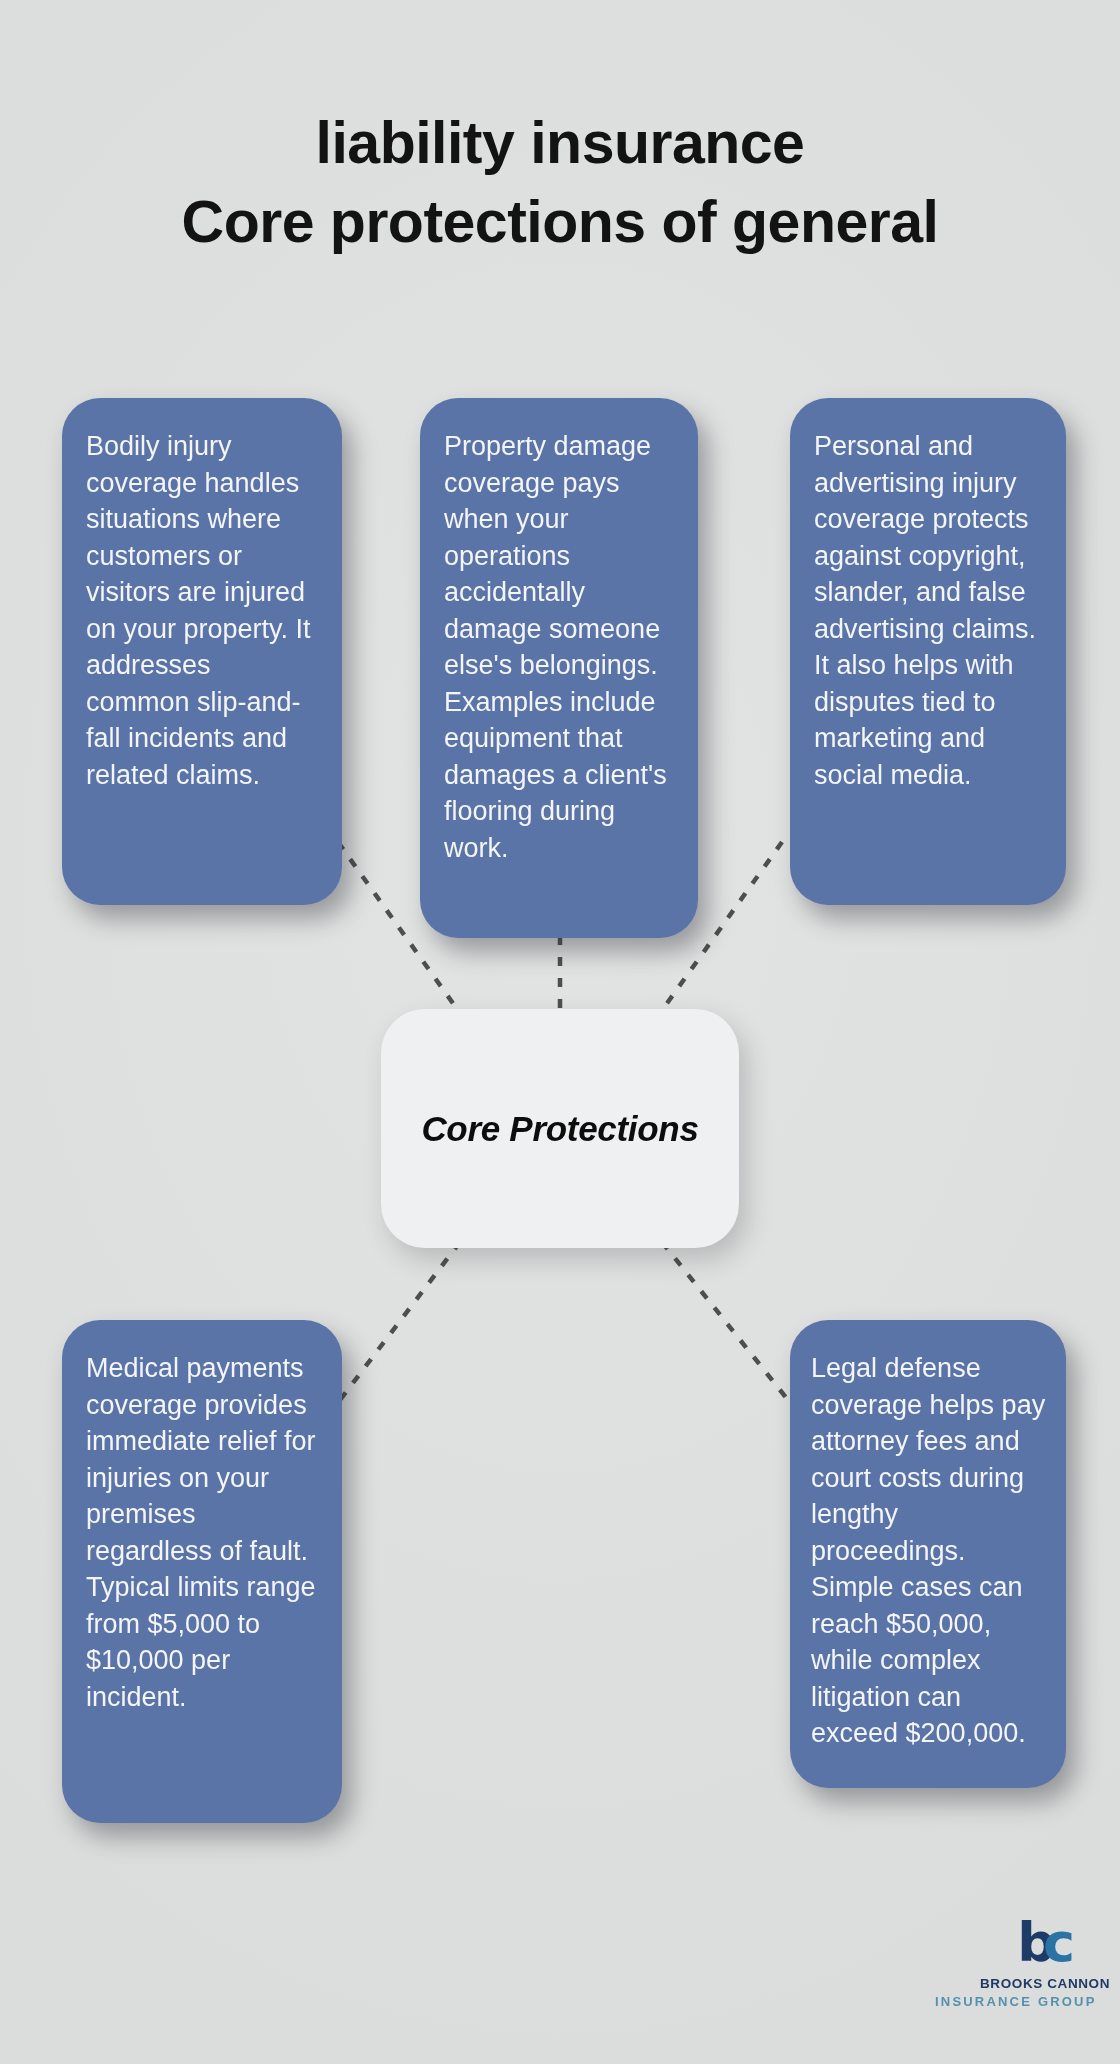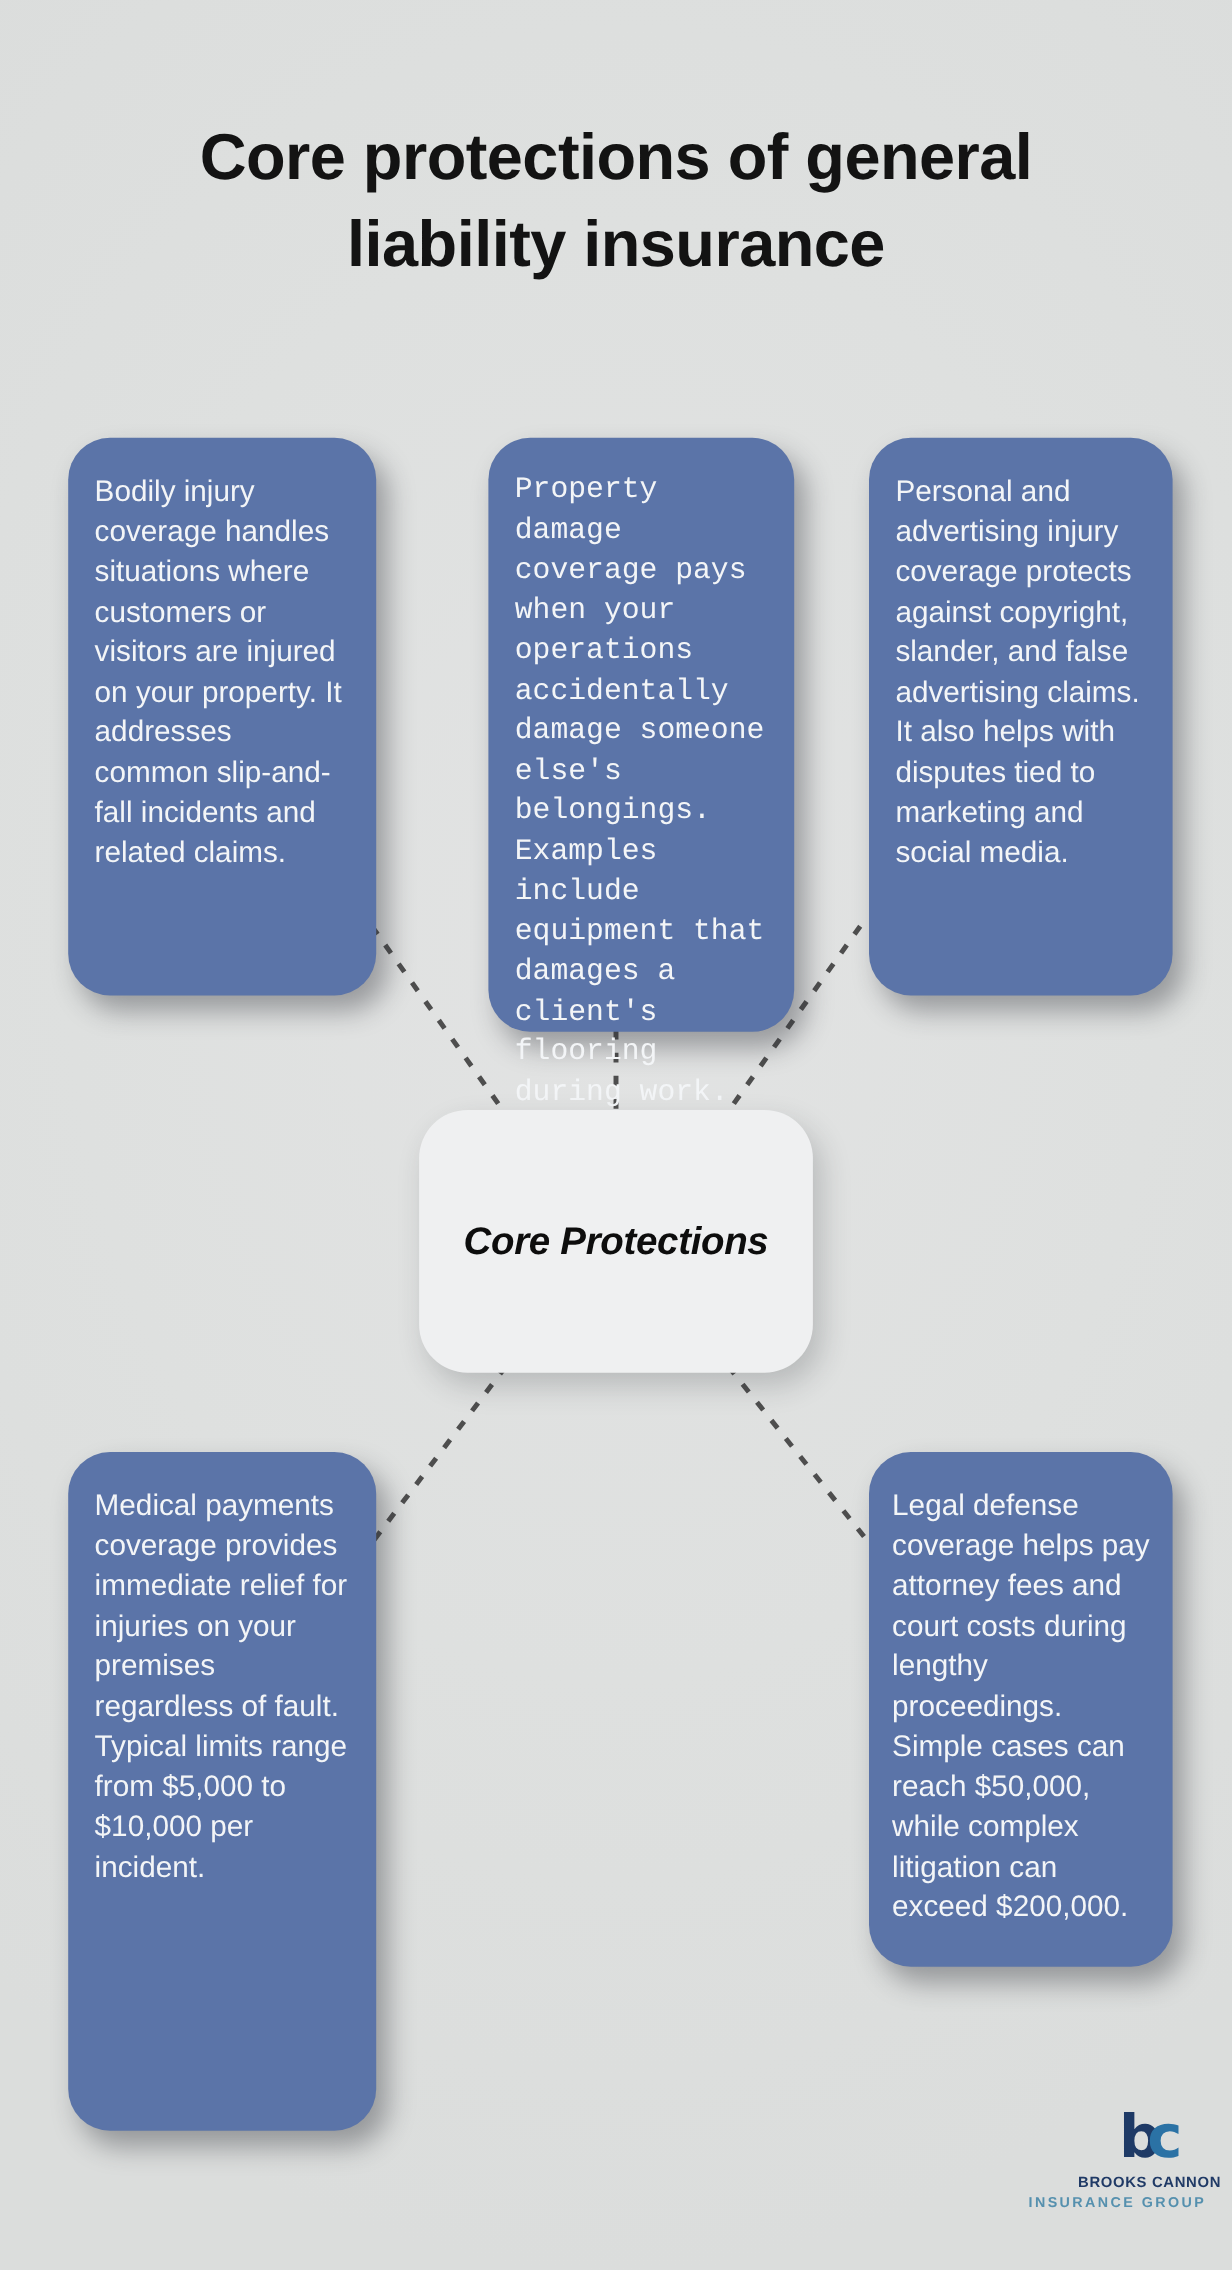--- a/index.html
+++ b/index.html
@@ -47,23 +47,23 @@
     border-radius: 38px;
     box-shadow: 10px 14px 24px rgba(45, 48, 55, 0.40);
     padding: 30px 22px 24px 24px;
     color: #f3f5f7;
     font-size: 27px;
     line-height: 36.5px;
     font-weight: 400;
   }
 
   .node-bodily    { left: 62px;  top: 398px; width: 280px; height: 507px; }
-  .node-property  { left: 444px; top: 398px; width: 278px; height: 540px; font-family: Liberation Mono, monospace; }
+  .node-property  { left: 420px; top: 398px; width: 278px; height: 540px; }
   .node-personal  { left: 790px; top: 398px; width: 276px; height: 507px; padding-right: 19px; }
-  .node-medical   { left: 62px;  top: 1320px; width: 280px; height: 617px; }
+  .node-medical   { left: 62px;  top: 1320px; width: 280px; height: 503px; }
   .node-legal     { left: 790px; top: 1320px; width: 276px; height: 468px; padding-left: 21px; padding-right: 19px; }
 
   .center-node {
     position: absolute;
     z-index: 2;
     left: 381px; top: 1009px;
     width: 358px; height: 239px;
     background: #eff0f1;
     border-radius: 44px;
     box-shadow: 8px 12px 26px rgba(45, 48, 55, 0.22);
@@ -112,22 +112,22 @@
     color: #5590ae;
     white-space: nowrap;
   }
 </style>
 </head>
 <body>
 
 <div class="canvas">
 
   <div class="title">
+    <div>liability insurance</div>
     <div>Core protections of general</div>
-    <div>liability insurance</div>
   </div>
 
   <svg class="connectors" viewBox="0 0 1120 2064" xmlns="http://www.w3.org/2000/svg">
     <line x1="338" y1="842" x2="462" y2="1016"></line>
     <line x1="560" y1="936" x2="560" y2="1012"></line>
     <line x1="782" y1="842" x2="658" y2="1016"></line>
     <line x1="460" y1="1242" x2="340" y2="1400"></line>
     <line x1="662" y1="1242" x2="788" y2="1400"></line>
   </svg>
 

